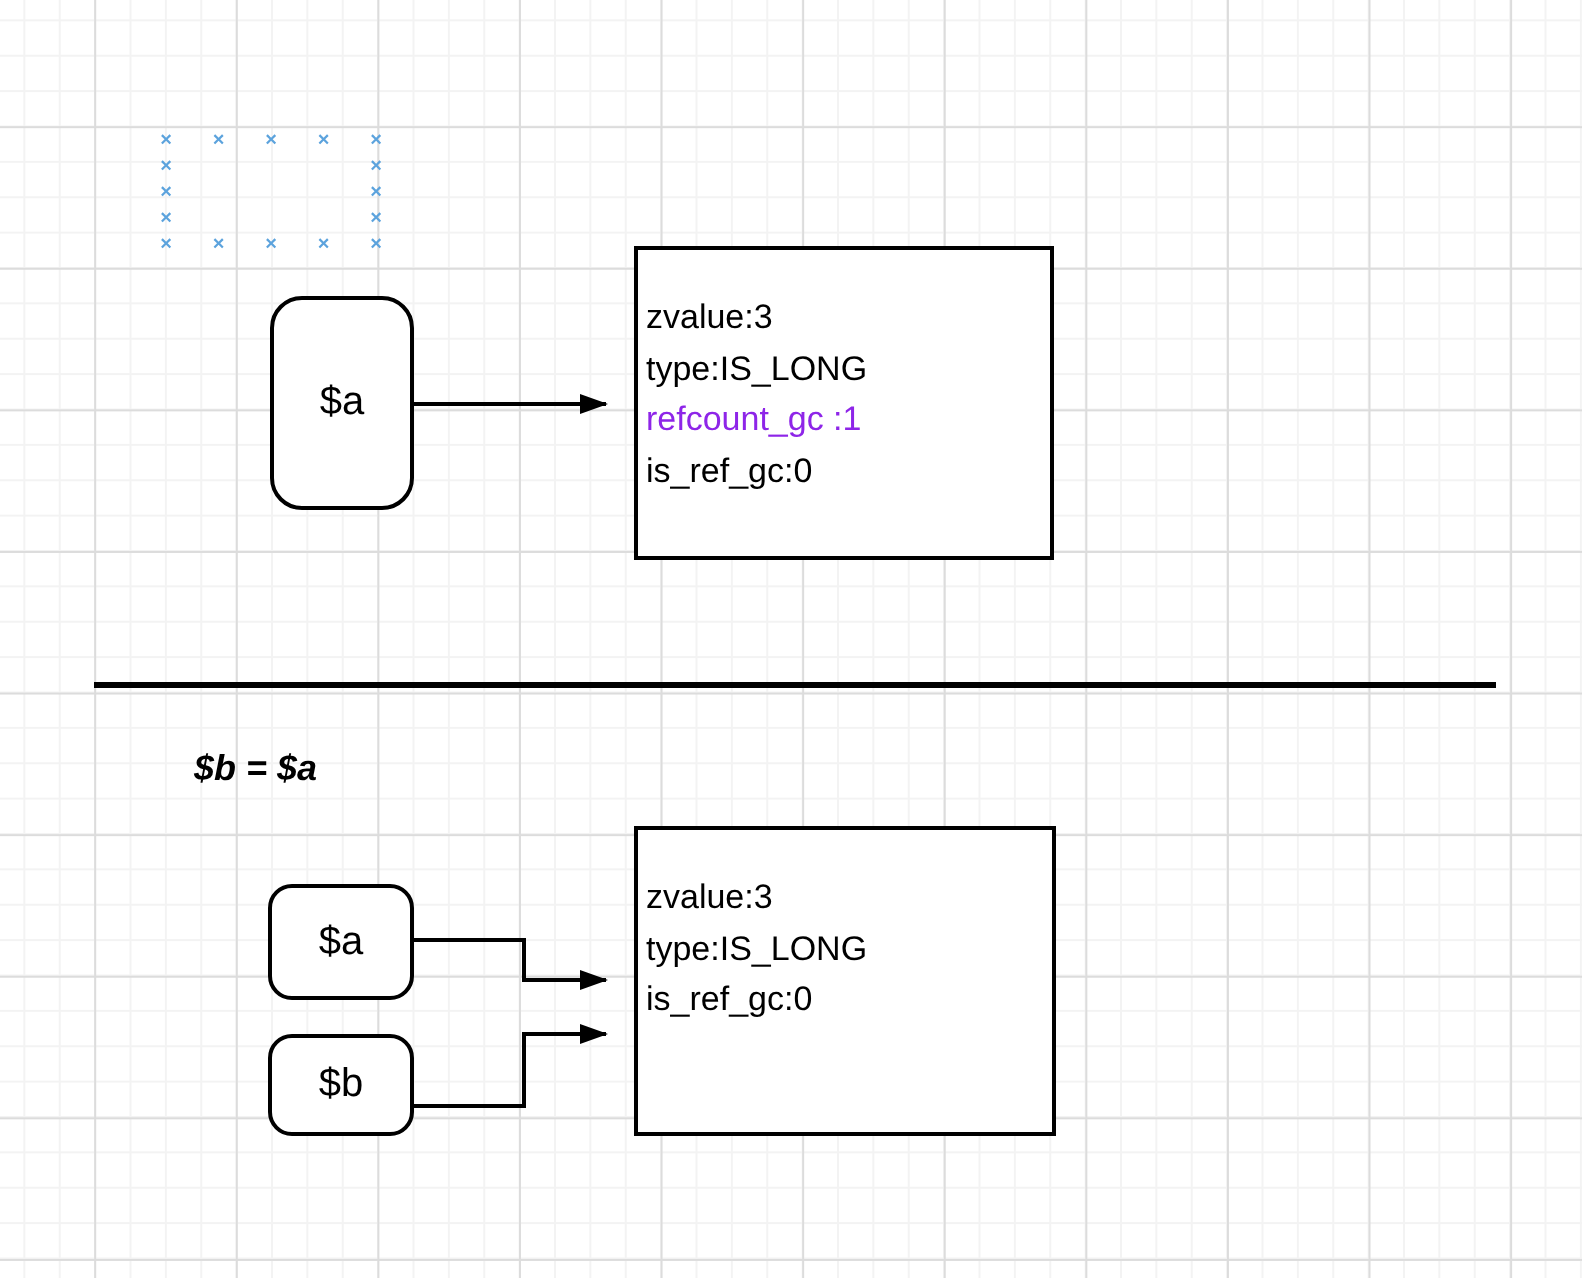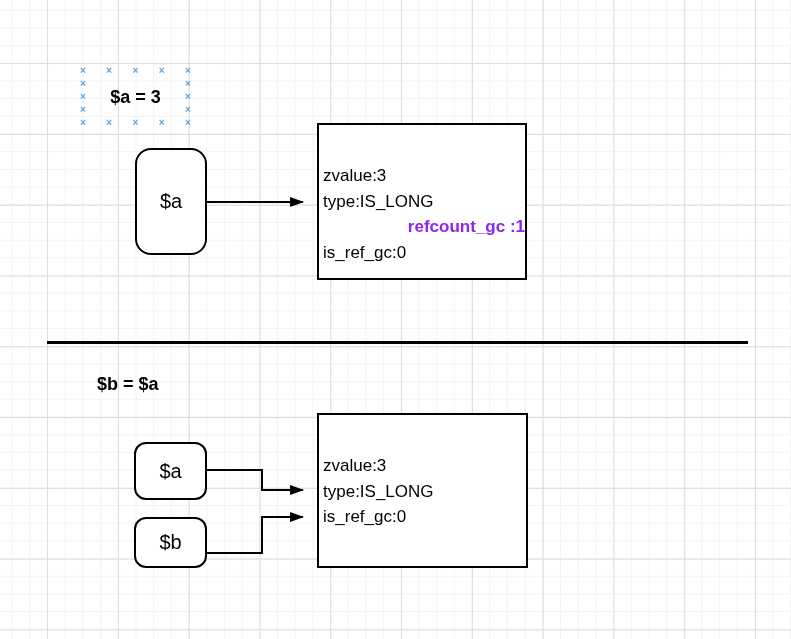--- a/index.html
+++ b/index.html
@@ -29,40 +29,40 @@
     color:var(--sel,#5ca3dd);font-size:10px;font-weight:bold;line-height:9px;
     text-align:center;user-select:none;
   }
 
   .canvas-label{
     position:absolute;font-weight:bold;font-size:18px;color:#000;
     white-space:nowrap;
   }
   #assignment-label-1{left:83px;top:71px;width:105px;height:52px;
     display:flex;align-items:center;justify-content:center;}
-  #assignment-label-2{left:97px;top:374px;}
+  #assignment-label-2{left:97px;top:374px;font-style:italic;}
 
   .var-node{
     position:absolute;background:#ffffff;border:2px solid #000000;
     display:flex;align-items:center;justify-content:center;
     font-size:20px;color:#000;box-sizing:border-box;
   }
   #var-a-top{left:135px;top:148px;width:72px;height:107px;border-radius:16px;}
   #var-a-bottom{left:134px;top:442px;width:73px;height:58px;border-radius:12px;}
   #var-b-bottom{left:134px;top:517px;width:73px;height:51px;border-radius:12px;}
 
   .zval-box{
     position:absolute;background:#ffffff;border:2px solid #000000;
-    box-sizing:border-box;padding:38px 0 0 4px;
+    box-sizing:border-box;padding:21px 0 0 4px;
     font-size:17px;color:#000;
   }
   #zval-box-1{left:317px;top:123px;width:210px;height:157px;}
   #zval-box-2{left:317px;top:413px;width:211px;height:155px;}
   .zval-line{line-height:25.5px;white-space:nowrap;}
-  .zval-line.highlight{color:var(--hl,#8e25e8);font-weight:bold;text-align:right;}
+  .zval-line.highlight{color:var(--hl,#8e25e8);font-weight:normal;}
 
   #section-divider{
     position:absolute;left:47px;top:341px;width:701px;height:3px;background:#000000;
   }
 </style>
 </head>
 <body>
 
 <div id="canvas">
 
@@ -89,21 +89,20 @@
       <span class="sel-mark" style="left: 105px; top: 0px;">×</span>
       <span class="sel-mark" style="left: 105px; top: 52px;">×</span>
       <span class="sel-mark" style="left: 0px; top: 13px;">×</span>
       <span class="sel-mark" style="left: 105px; top: 13px;">×</span>
       <span class="sel-mark" style="left: 0px; top: 26px;">×</span>
       <span class="sel-mark" style="left: 105px; top: 26px;">×</span>
       <span class="sel-mark" style="left: 0px; top: 39px;">×</span>
       <span class="sel-mark" style="left: 105px; top: 39px;">×</span>
     </div>
 
-  <div id="assignment-label-1" class="canvas-label">$a = 3</div>
 
   <div id="var-a-top" class="var-node">
     <span>$a</span>
   </div>
 
   <div id="zval-box-1" class="zval-box">
     <div class="zval-line">zvalue:3</div>
     <div class="zval-line">type:IS_LONG</div>
     <div class="zval-line highlight">refcount_gc :1</div>
     <div class="zval-line">is_ref_gc:0</div>

